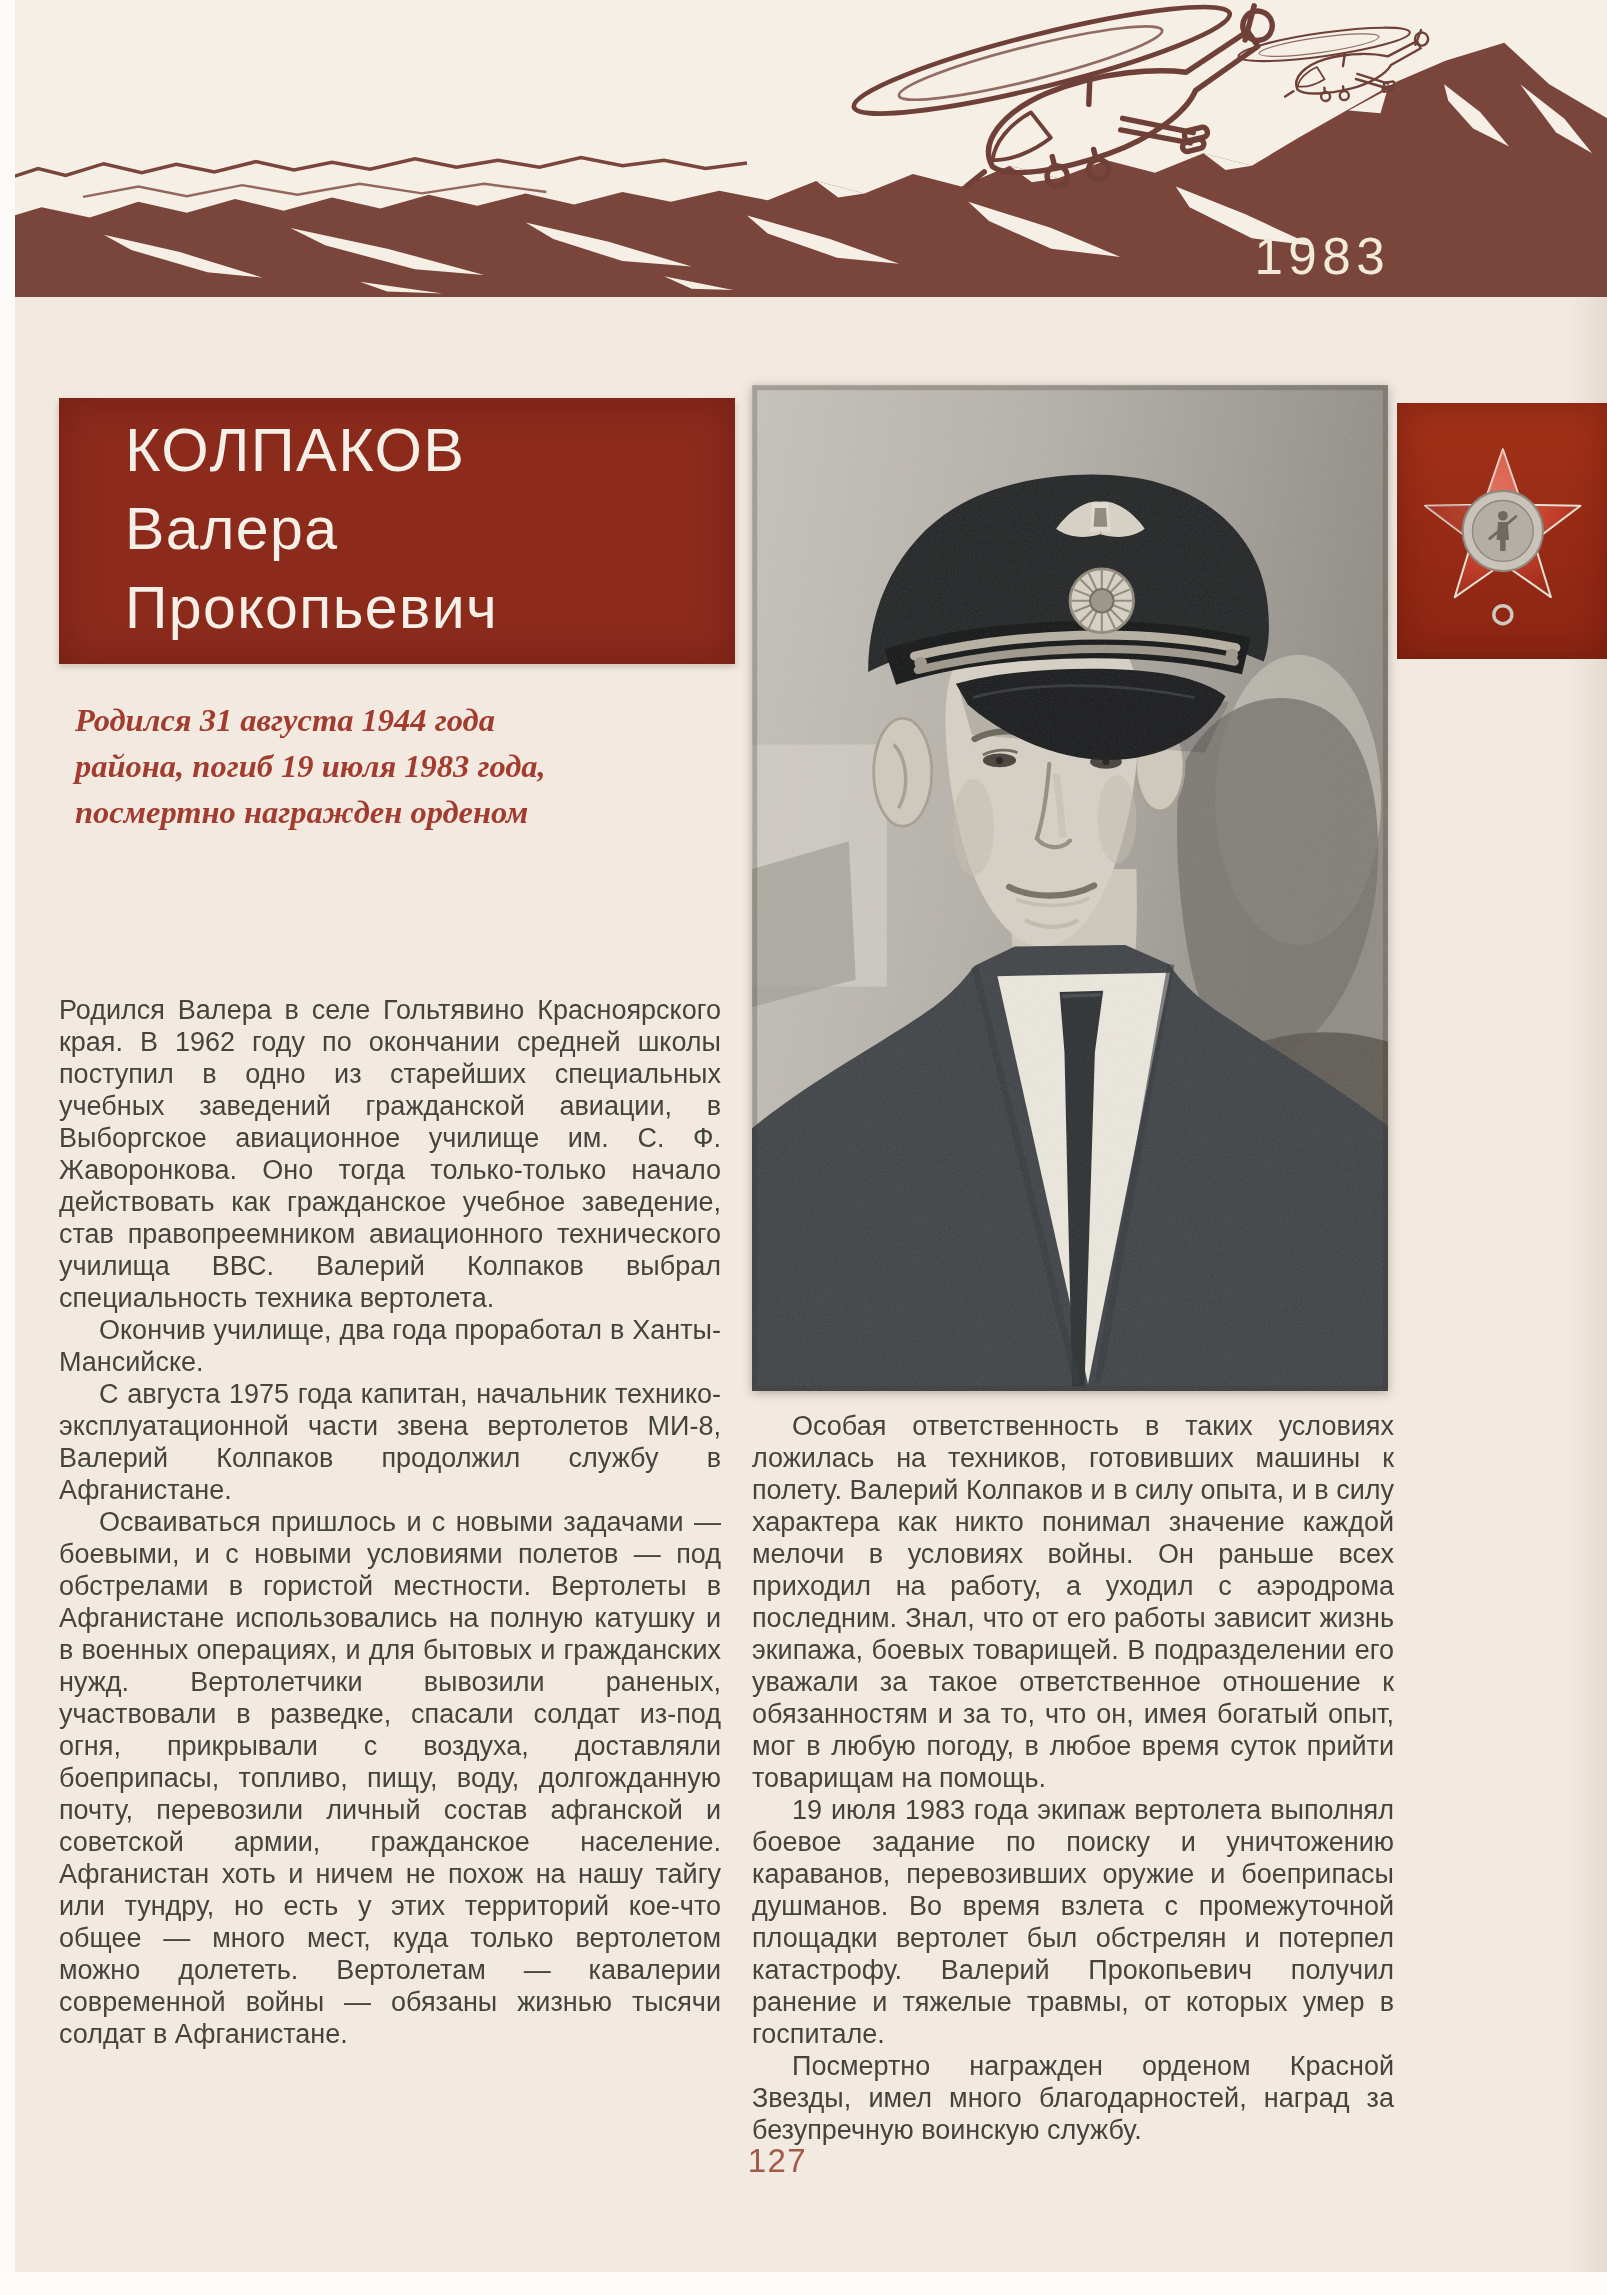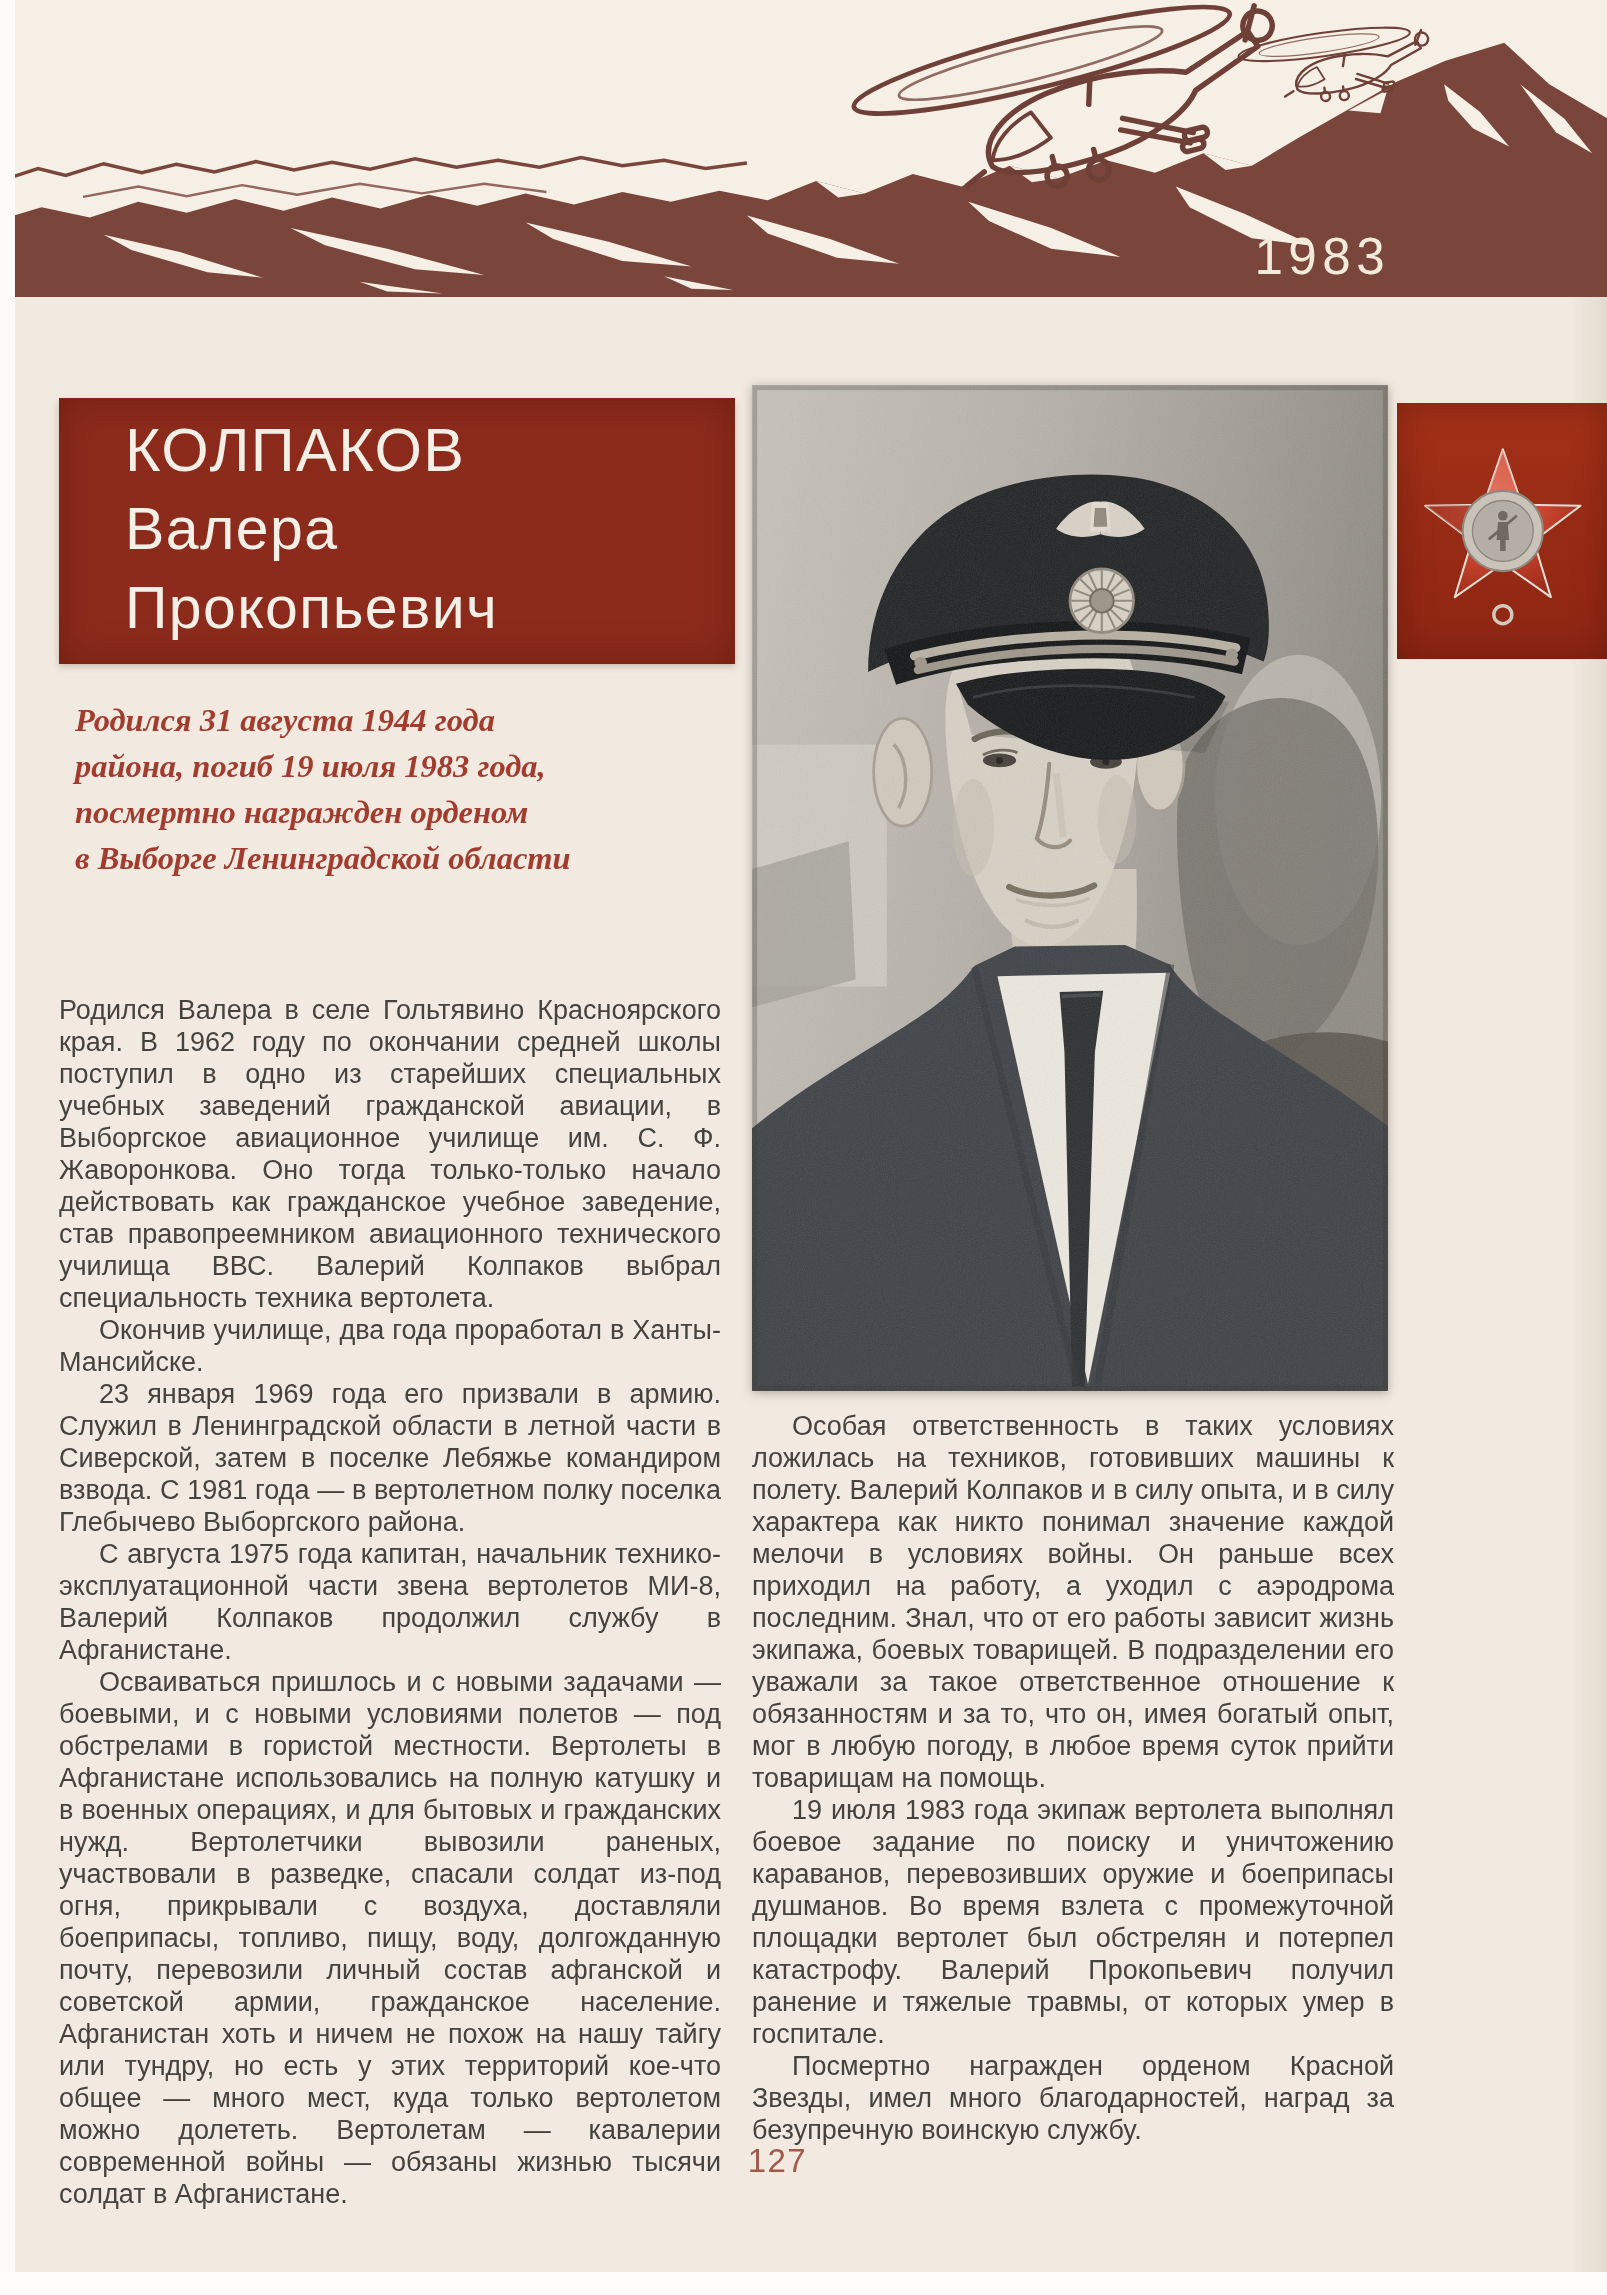--- a/index.html
+++ b/index.html
@@ -233,27 +233,25 @@
   </g>
 
   <rect x="4" y="4" width="912" height="1447" fill="none" stroke="#2f2a24" stroke-opacity=".25" stroke-width="7"></rect>
   <rect width="920" height="1455" filter="url(#grain)"></rect>
 </svg>
 
 <div class="lead">
     <div class="lead-line">Родился 31 августа 1944 года</div>
     <div class="lead-line">района, погиб 19 июля 1983 года,</div>
     <div class="lead-line">посмертно награжден орденом</div>
-    <div class="lead-line">в Выборге Ленинградской области</div>
   </div>
 
 <div class="col col-left" lang="ru">
     <p>Родился Валера в селе Гольтявино Красноярского края. В 1962 году по окончании средней школы поступил в одно из старейших специальных учебных заведений гражданской авиации, в Выборгское авиационное училище им. С. Ф. Жаворонкова. Оно тогда только-только начало действовать как гражданское учебное заведение, став правопреемником авиационного технического училища ВВС. Валерий Колпаков выбрал специальность техника вертолета.</p>
     <p>Окончив училище, два года проработал в Ханты-Мансийске.</p>
-    <p>23 января 1969 года его призвали в армию. Служил в Ленинградской области в летной части в Сиверской, затем в поселке Лебяжье командиром взвода. С 1981 года — в вертолетном полку поселка Глебычево Выборгского района.</p>
     <p>С августа 1975 года капитан, начальник технико-эксплуатационной части звена вертолетов МИ-8, Валерий Колпаков продолжил службу в Афганистане.</p>
     <p>Осваиваться пришлось и с новыми задачами — боевыми, и с новыми условиями полетов — под обстрелами в гористой местности. Вертолеты в Афганистане использовались на полную катушку и в военных операциях, и для бытовых и гражданских нужд. Вертолетчики вывозили раненых, участвовали в разведке, спасали солдат из-под огня, прикрывали с воздуха, доставляли боеприпасы, топливо, пищу, воду, долгожданную почту, перевозили личный состав афганской и советской армии, гражданское население. Афганистан хоть и ничем не похож на нашу тайгу или тундру, но есть у этих территорий кое-что общее — много мест, куда только вертолетом можно долететь. Вертолетам — кавалерии современной войны — обязаны жизнью тысячи солдат в Афганистане.</p>
   </div>
 
 <div class="col col-right" lang="ru">
     <p>Особая ответственность в таких условиях ложилась на техников, готовивших машины к полету. Валерий Колпаков и в силу опыта, и в силу характера как никто понимал значение каждой мелочи в условиях войны. Он раньше всех приходил на работу, а уходил с аэродрома последним. Знал, что от его работы зависит жизнь экипажа, боевых товарищей. В подразделении его уважали за такое ответственное отношение к обязанностям и за то, что он, имея богатый опыт, мог в любую погоду, в любое время суток прийти товарищам на помощь.</p>
     <p>19 июля 1983 года экипаж вертолета выполнял боевое задание по поиску и уничтожению караванов, перевозивших оружие и боеприпасы душманов. Во время взлета с промежуточной площадки вертолет был обстрелян и потерпел катастрофу. Валерий Прокопьевич получил ранение и тяжелые травмы, от которых умер в госпитале.</p>
     <p>Посмертно награжден орденом Красной Звезды, имел много благодарностей, наград за безупречную воинскую службу.</p>
   </div>
 

